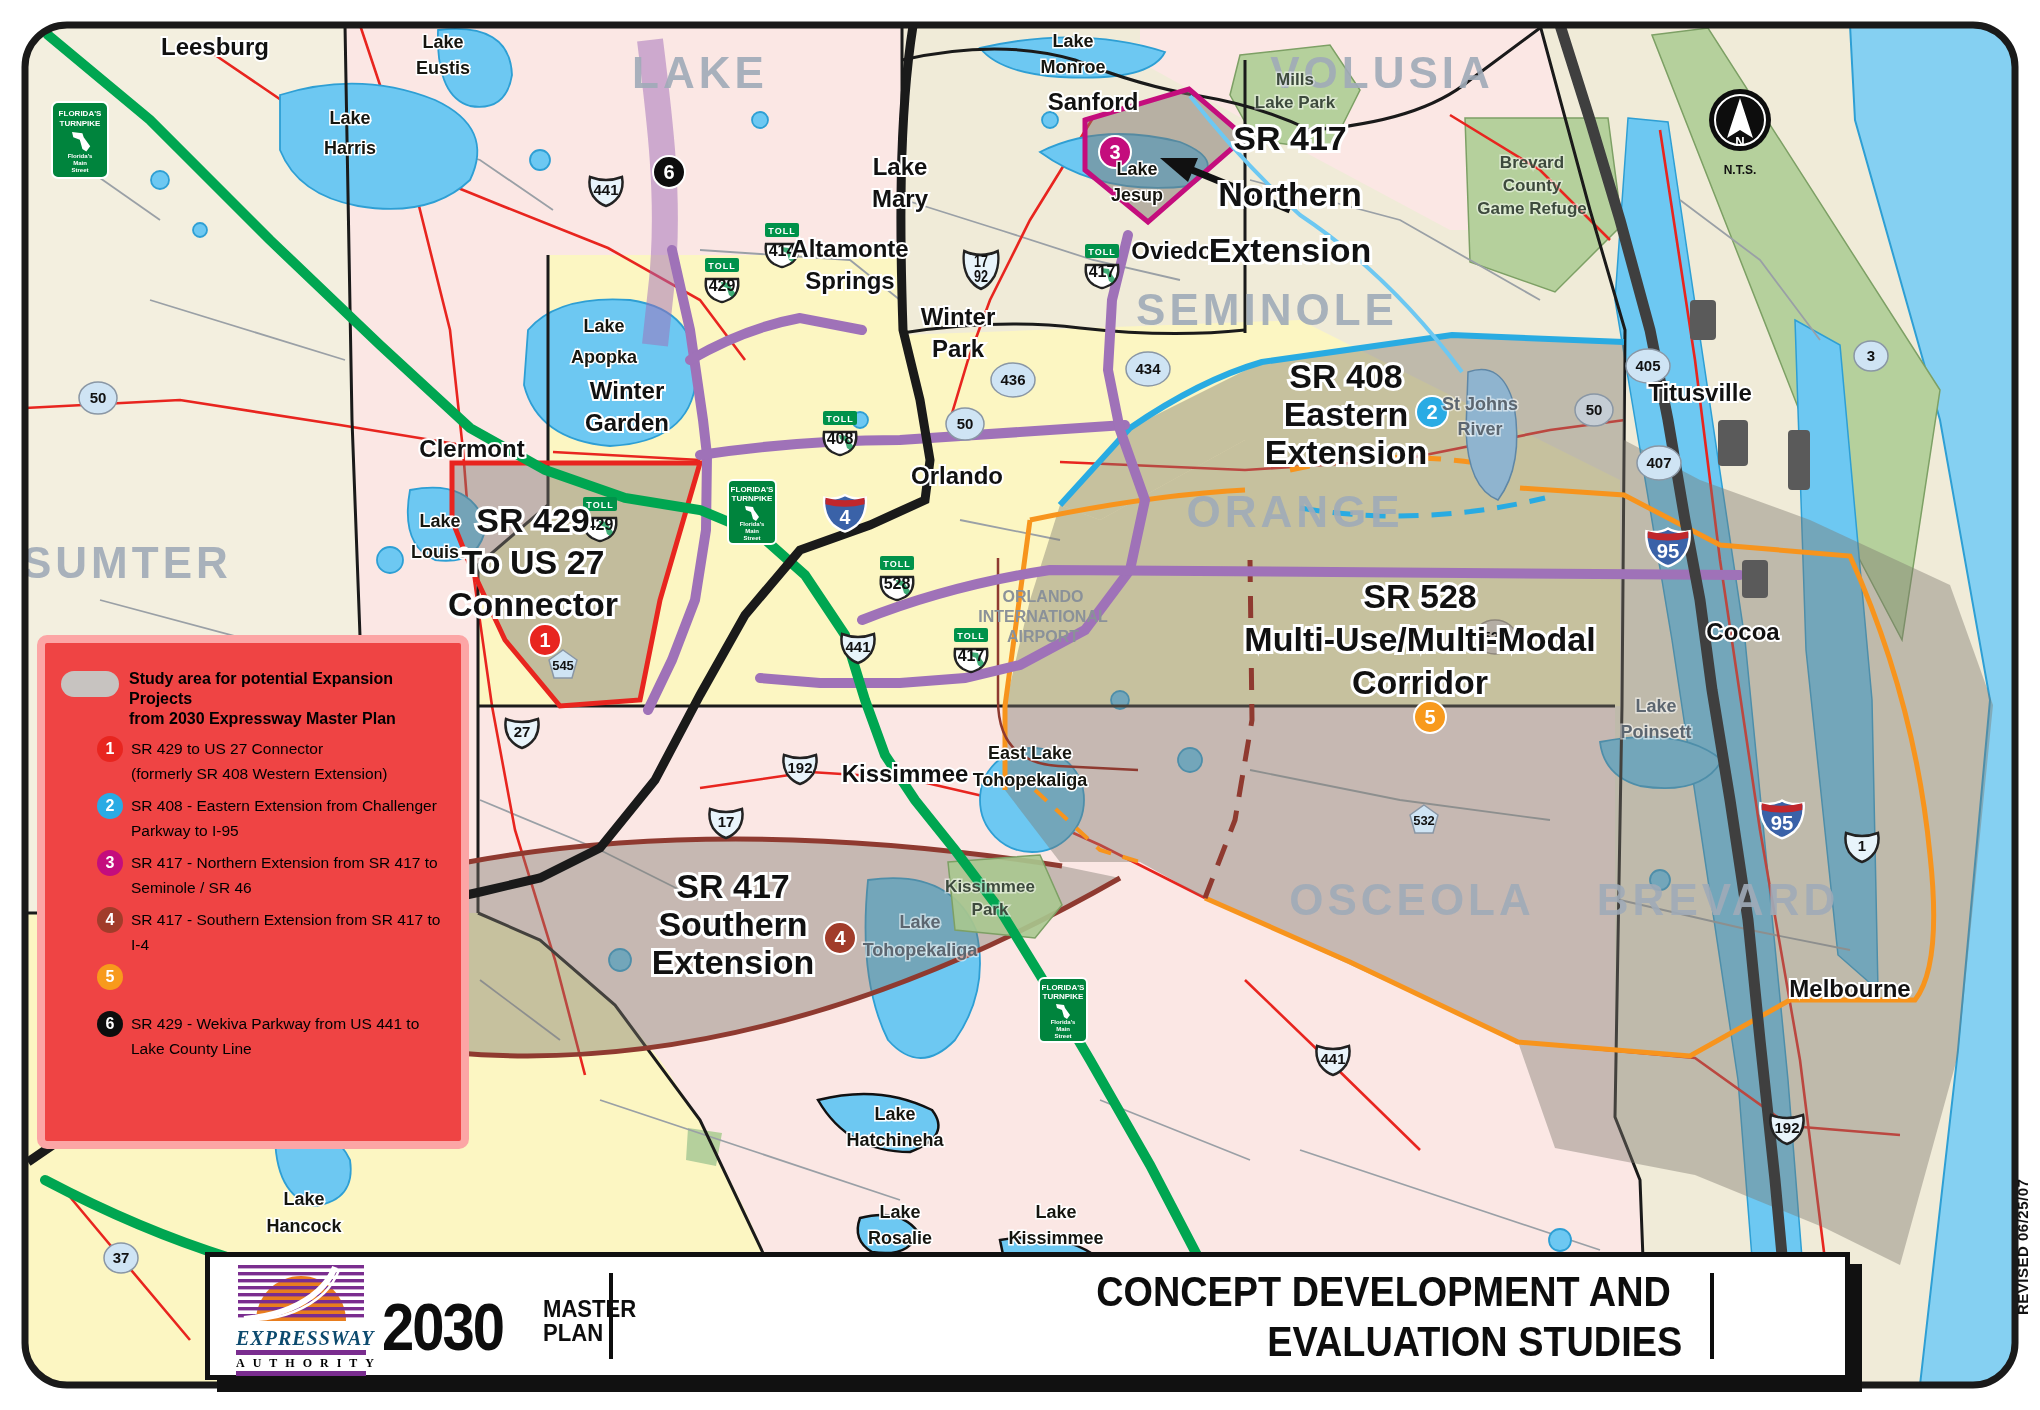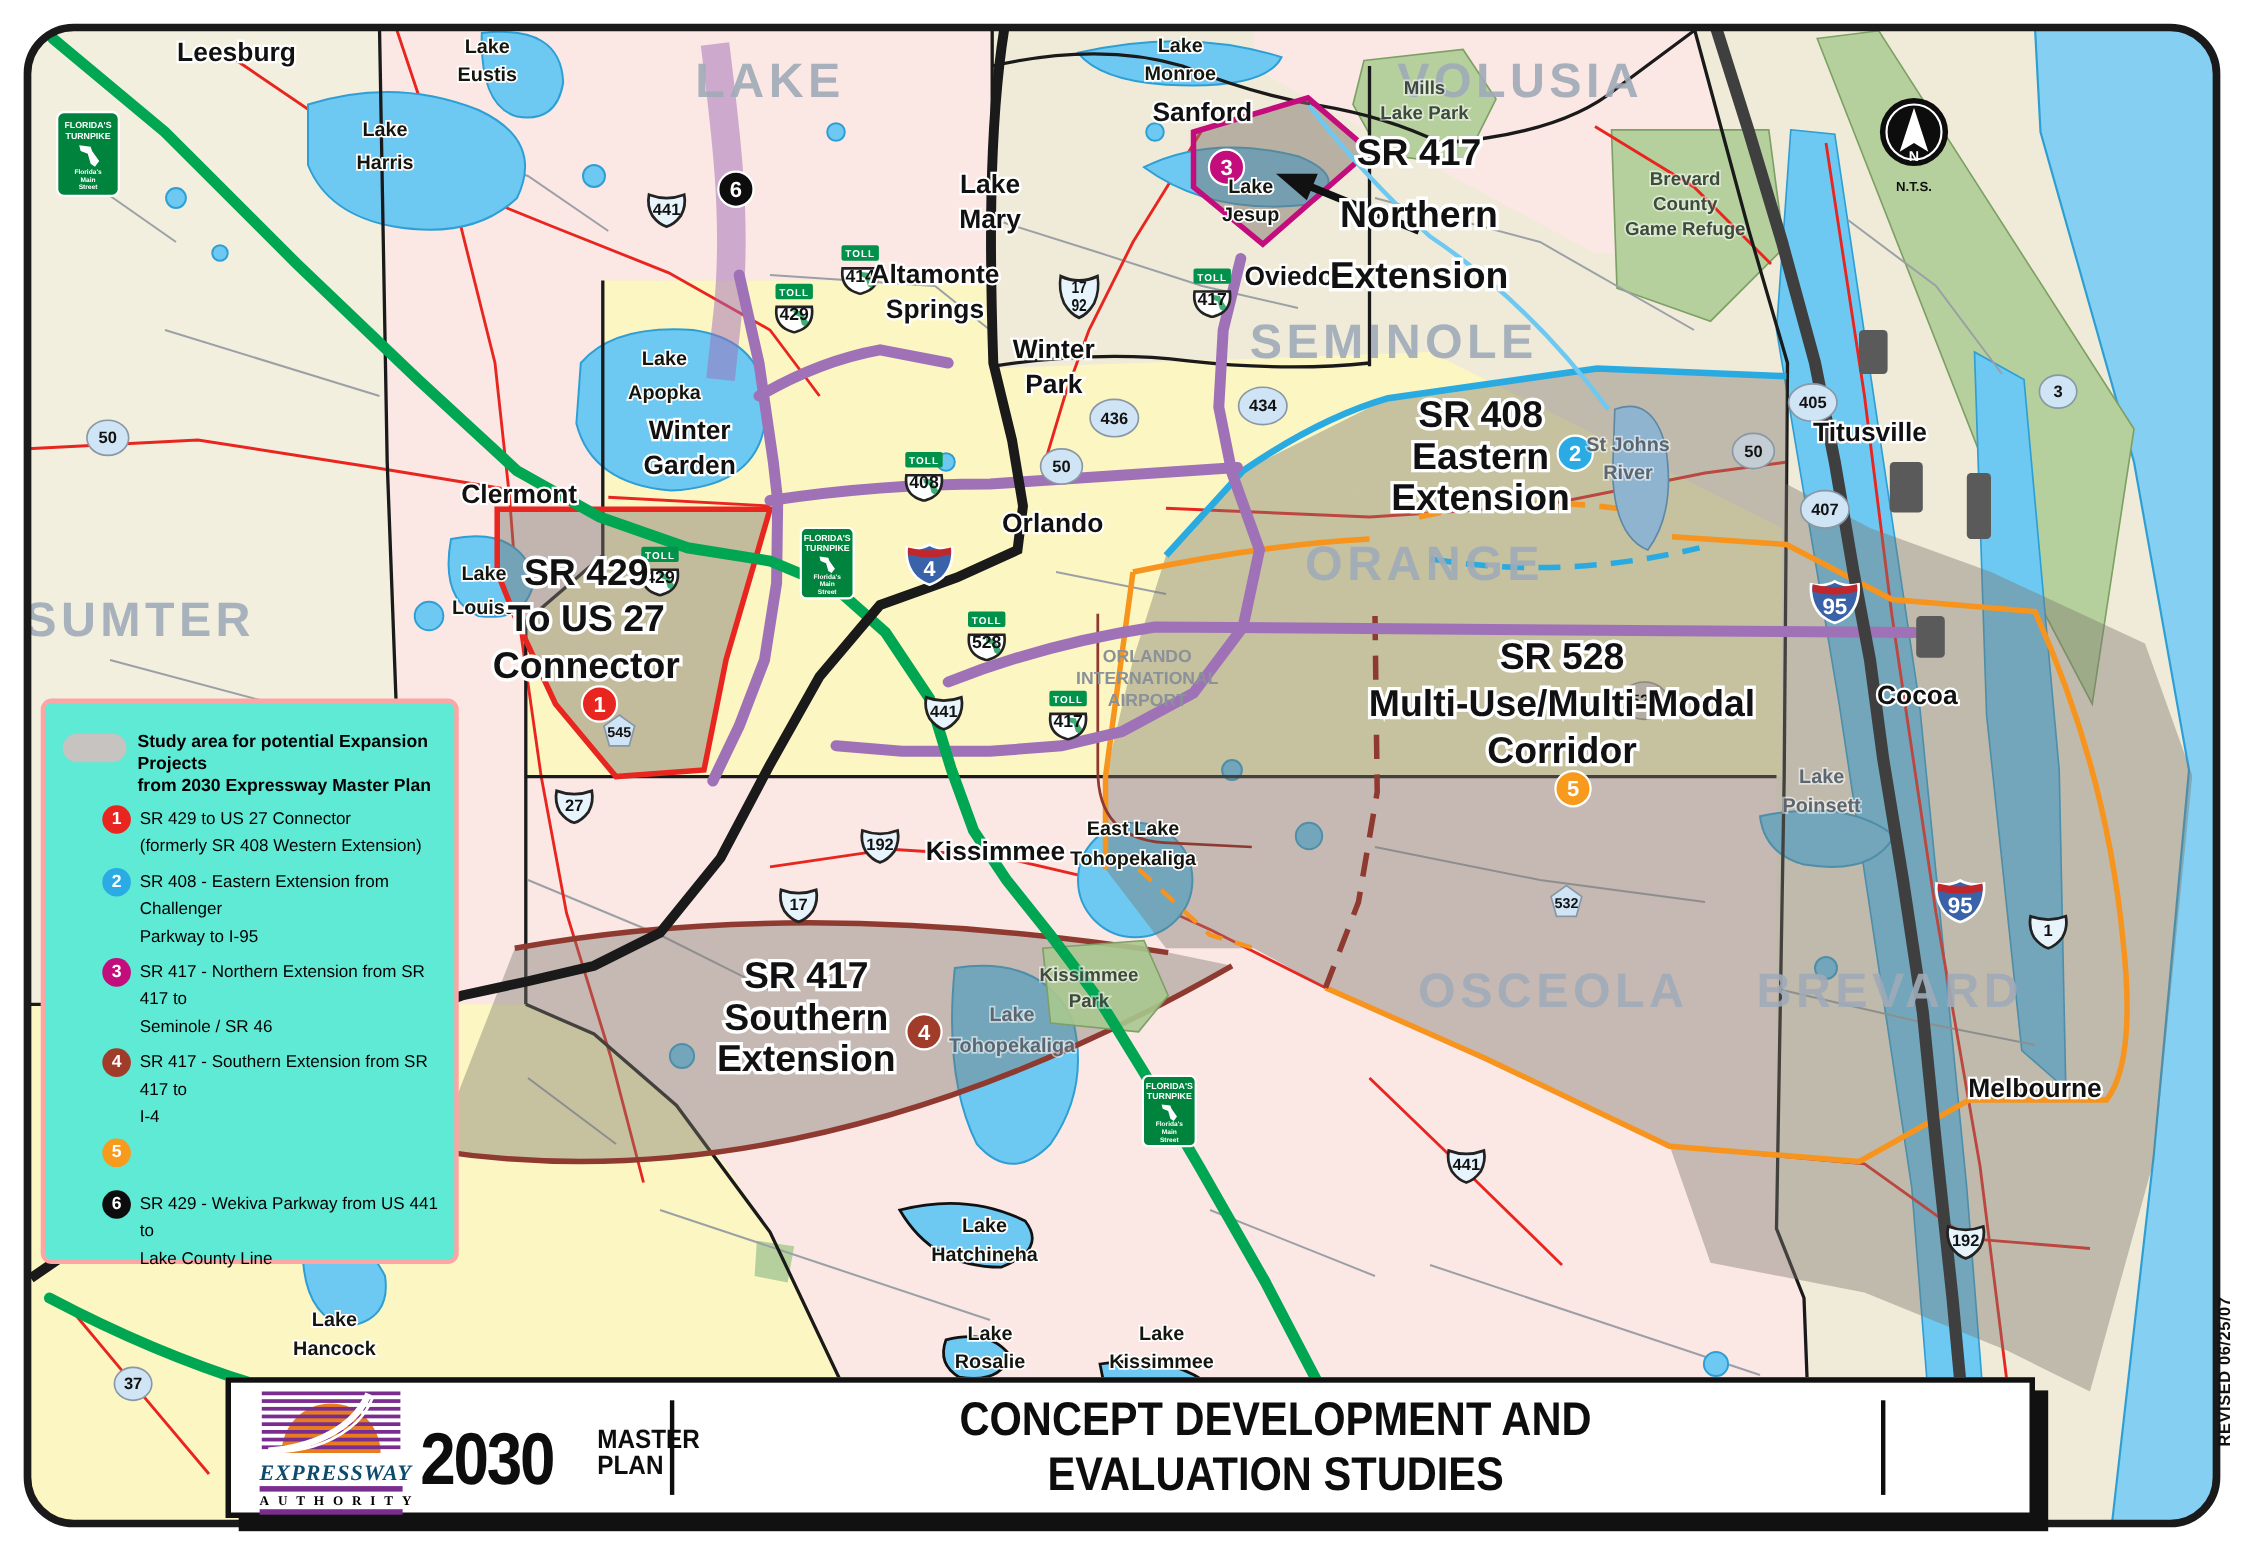--- a/index.html
+++ b/index.html
@@ -16,22 +16,22 @@
   .airport{font-size:16px;font-weight:bold;fill:#8a9199;}
   .shieldnum{font-size:15px;font-weight:bold;text-anchor:middle;fill:#111;}
   .tollnum{font-size:16px;font-weight:bold;text-anchor:middle;fill:#111;}
   .tolltxt{font-size:9px;font-weight:bold;text-anchor:middle;fill:#fff;letter-spacing:1px;}
   .inum{font-size:15px;font-weight:bold;text-anchor:middle;fill:#fff;}
   .badge{font-size:20px;font-weight:bold;text-anchor:middle;fill:#fff;}
   .tpsign{font-size:8px;font-weight:bold;text-anchor:middle;fill:#fff;}
   .tpsub{font-size:6px;font-weight:bold;text-anchor:middle;fill:#fff;}
 
   
-  .legend{position:absolute;left:37px;top:635px;width:380px;height:514px;background:#5eead4;
-          border:4px solid #fca5a5;border-radius:10px;box-sizing:border-box;padding:26px 14px 10px 16px;z-index:5;}
+  .legend{position:absolute;left:37px;top:635px;width:432px;height:514px;background:#ef4444;
+          border:8px solid #fca5a5;border-radius:10px;box-sizing:border-box;padding:26px 14px 10px 16px;z-index:5;}
   .leg-head{display:flex;align-items:flex-start;gap:10px;}
   .leg-blob{width:58px;height:26px;border-radius:14px;background:#c7c3c0;flex:0 0 auto;margin-top:2px;}
   .leg-blob.purple{background:#bf94d1;}
   .leg-title{font-size:16px;font-weight:bold;line-height:20px;color:#000;}
   .leg-item{display:flex;gap:8px;margin:7px 0 0 36px;align-items:flex-start;}
   .leg-badge{width:26px;height:26px;border-radius:50%;color:#fff;font-size:16px;font-weight:bold;
              display:flex;align-items:center;justify-content:center;flex:0 0 auto;}
   .leg-text{font-size:15.5px;line-height:25px;color:#000;}
   .c1{background:#e8251f;} .c2{background:#2aabe4;} .c3{background:#c40d7d;}
   .c4{background:#a13c2a;} .c5{background:#f89a1c;} .c6{background:#0d0d0d;}
@@ -46,21 +46,21 @@
   .logo-bar{height:5px;background:#7a2d8f;margin:1px 0;}
   .logo-word2{font-family:"Liberation Serif",serif;font-weight:bold;font-size:12px;
               letter-spacing:8px;color:#000;text-align:center;line-height:14px;}
   .brand{position:absolute;left:172px;top:40px;display:flex;align-items:flex-start;gap:34px;}
   .brand-year{font-size:58px;font-weight:bold;color:#0d0d0d;line-height:52px;letter-spacing:-2px;
               transform:scaleY(1.15);transform-origin:top;}
   .brand-mp{margin-left:6px;display:flex;flex-direction:column;justify-content:space-between;}
   .brand-mp span{font-size:24px;font-weight:bold;color:#0d0d0d;line-height:24px;transform:scaleX(.92);transform-origin:left;}
   .bdiv{position:absolute;top:16px;width:4px;height:86px;background:#0d0d0d;}
   .btitle{position:absolute;left:399px;top:0;width:1101px;height:100%;display:flex;flex-direction:column;
-          align-items:center;justify-content:center;}
+          align-items:flex-end;justify-content:center;}
   .btitle div{font-size:43px;font-weight:bold;color:#0d0d0d;line-height:50px;transform:scaleX(.88);white-space:nowrap;}
   .revised{position:absolute;left:2014px;top:1315px;transform:rotate(-90deg);transform-origin:left top;
            font-size:15px;font-weight:bold;color:#111;letter-spacing:.5px;white-space:nowrap;}
 </style>
 </head>
 <body>
 
 <div id="canvas">
 <svg width="2040" height="1410" viewBox="0 0 2040 1410">
   <defs>

